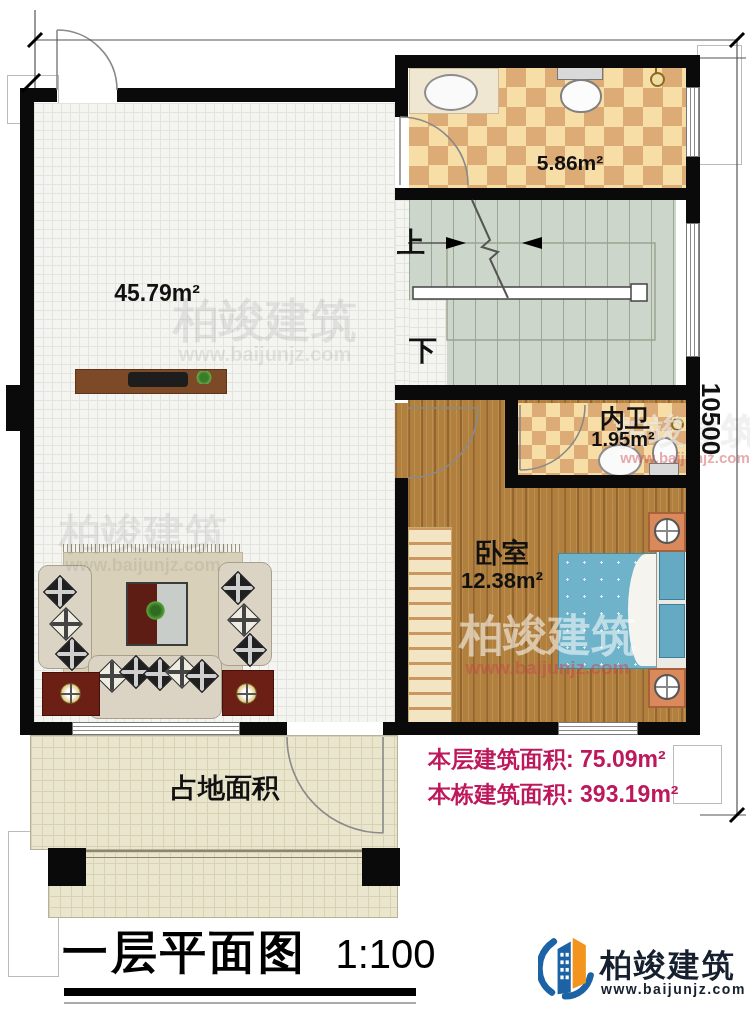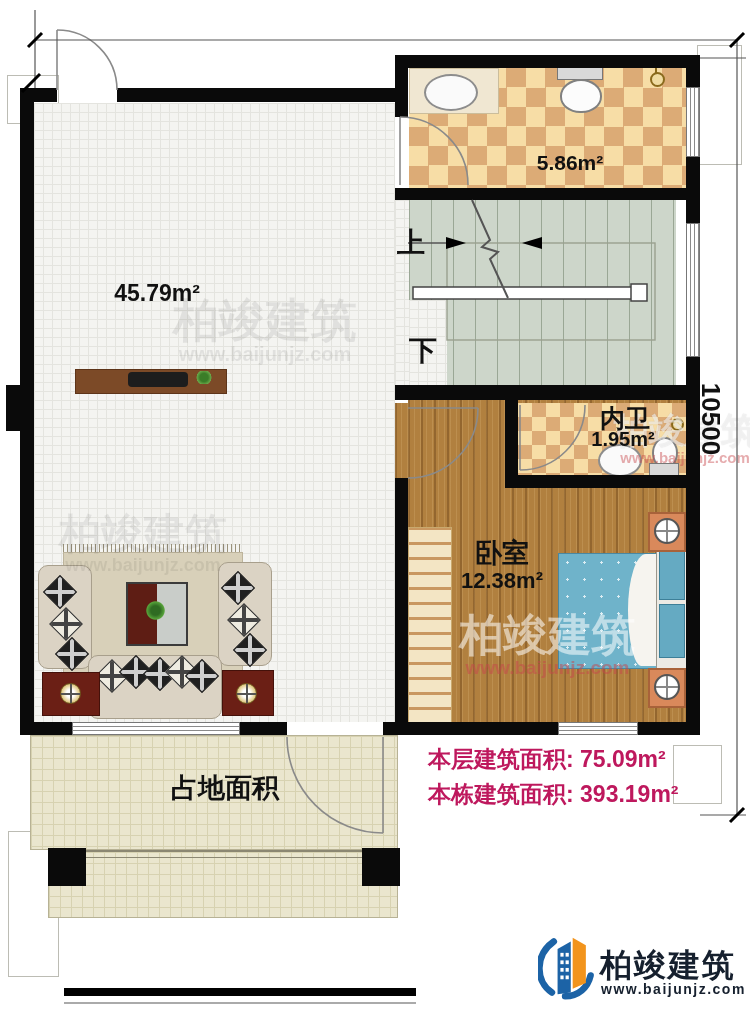--- a/index.html
+++ b/index.html
@@ -215,20 +215,24 @@
   <div class="abs rlabel" style="left:462px;top:535px;width:80px;font-size:27px;z-index:7">卧室</div>
   <div class="abs rlabel" style="left:452px;top:568px;width:100px;font-size:22px;z-index:7">12.38m²</div>
 
   <div class="abs rlabel" style="left:160px;top:770px;width:130px;font-size:27px;z-index:7">占地面积</div>
 
   <div class="abs" style="left:428px;top:742px;width:322px;z-index:7">
     <div class="infoline">本层建筑面积: 75.09m²</div>
     <div class="infoline">本栋建筑面积: 393.19m²</div>
   </div>
 
+  <div class="abs" style="left:62px;top:922px;z-index:7;white-space:nowrap">
+    <span style="font-size:46px;font-weight:bold;color:#000;letter-spacing:3px">一层平面图</span>
+    <span style="font-size:40px;font-weight:500;color:#000;margin-left:24px">1:100</span>
+  </div>
   <div class="abs" style="left:64px;top:988px;width:352px;height:8px;background:#000;z-index:7"></div>
   <div class="abs" style="left:64px;top:1002px;width:352px;height:2px;background:#aaa;z-index:7"></div>
 
   <svg class="abs" style="left:538px;top:934px;z-index:7" width="58" height="66" viewBox="0 0 60 70">
     <path d="M16 8 C -4 22 -4 50 14 62" fill="none" stroke="#1c63a6" stroke-width="7" stroke-linecap="round"></path>
     <path d="M28 66 C 42 66 52 57 55 44" fill="none" stroke="#1c63a6" stroke-width="7" stroke-linecap="round"></path>
     <polygon points="20,16 34,8 34,62 20,64" fill="#1c63a6"></polygon>
     <polygon points="36,4 50,12 50,52 36,58" fill="#f2941d"></polygon>
     <g fill="#ffffff">
       <rect x="23" y="20" width="3.4" height="4"></rect>

